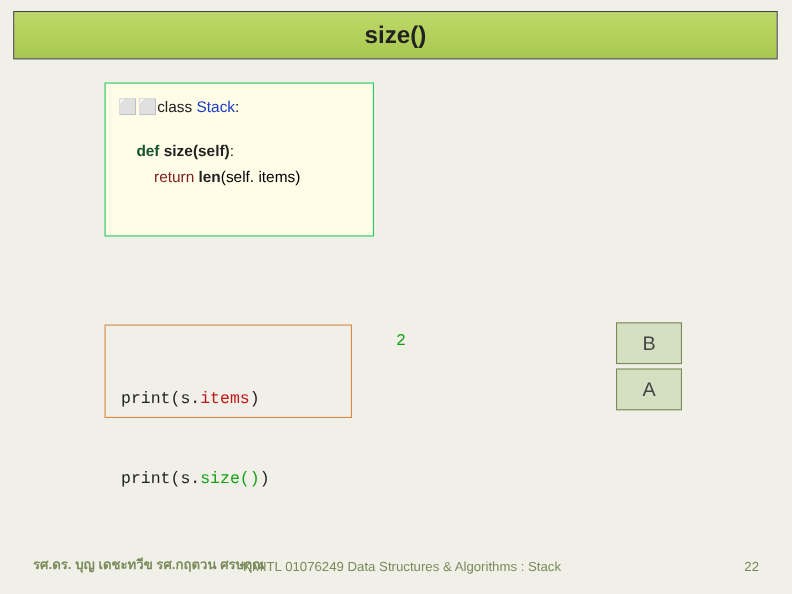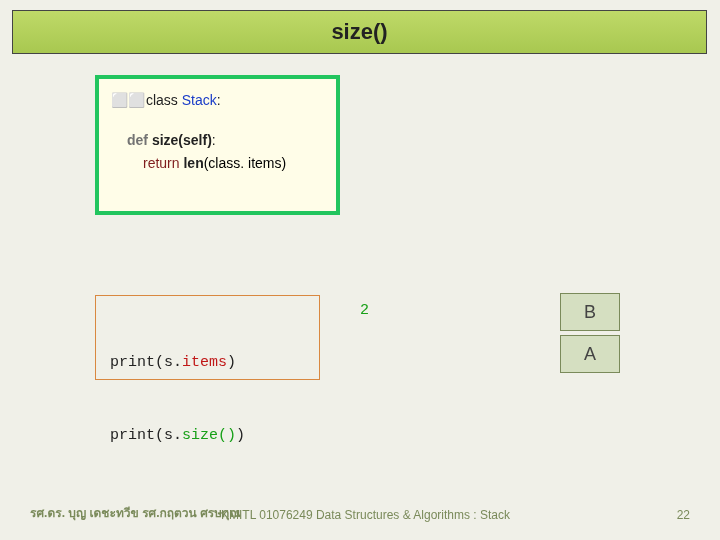--- a/index.html
+++ b/index.html
@@ -17,35 +17,35 @@
     padding: 8px 0;
     text-align: center;
     font-size: 22px;
     font-weight: bold;
     color: #222;
     width: 695px;
     margin-left: 12px;
     margin-top: 10px;
   }
   .code-box {
-    border: 4px solid #22c55e;
+    border: 1px solid #22c55e;
     background: #fffde8;
     position: absolute;
     left: 95px;
     top: 75px;
     width: 245px;
     height: 140px;
     padding: 10px 12px;
     font-size: 14px;
     line-height: 1.6;
   }
   .code-box .line1 { color: #222; }
   .code-box .kw-class { color: #222; display:inline; }
   .code-box .cls-name { color: #1a3cc8; }
-  .code-box .kw-def { color: #737373; font-weight: bold; }
+  .code-box .kw-def { color: #14532d; font-weight: bold; }
   .code-box .fn { color: #222; font-weight: bold; }
   .code-box .kw-return { color: #7f1d1d; font-weight: normal; }
   .code-box .fn-len { color: #222; font-weight: bold; }
   .code-box .colon { color: #222; }
   .code-box .indent1 { padding-left: 16px; }
   .code-box .indent2 { padding-left: 32px; }
   .code-box .gap { height: 18px; }
 
   .io-box {
     border: 1px solid #d98840;
@@ -131,21 +131,21 @@
     <span>⬜⬜</span><span class="kw-class">class</span>
     <span class="cls-name">Stack</span><span class="colon">:</span>
   </div>
   <div class="gap"></div>
   <div class="indent1">
     <span class="kw-def">def</span>
     <span class="fn">size</span><span class="fn">(self)</span><span class="colon">:</span>
   </div>
   <div class="indent2">
     <span class="kw-return">return</span>
-    <span class="fn-len">len</span><span>(class. items)</span>
+    <span class="fn-len">len</span><span>(self. items)</span>
   </div>
 </div>
 
 <div class="io-box">
   <div class="row">
     <span class="plain">print(s.</span><span class="m-items">items</span><span class="plain">)</span>
   </div>
   <div class="row">
     <span class="plain">print(s.</span><span class="m-size">size()</span><span class="plain">)</span>
   </div>

